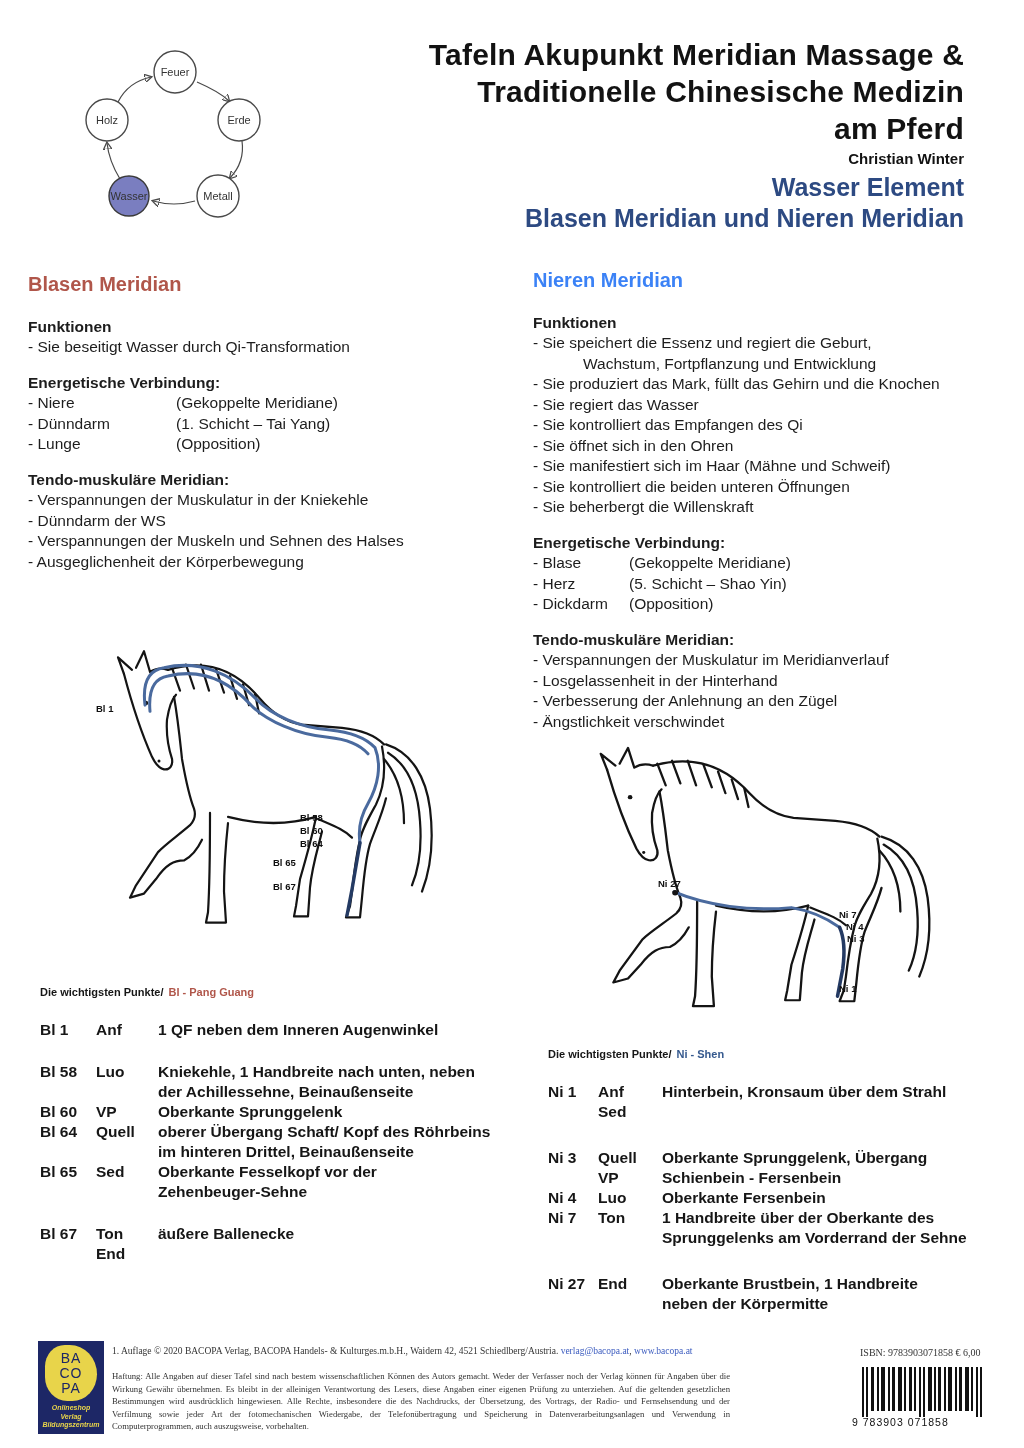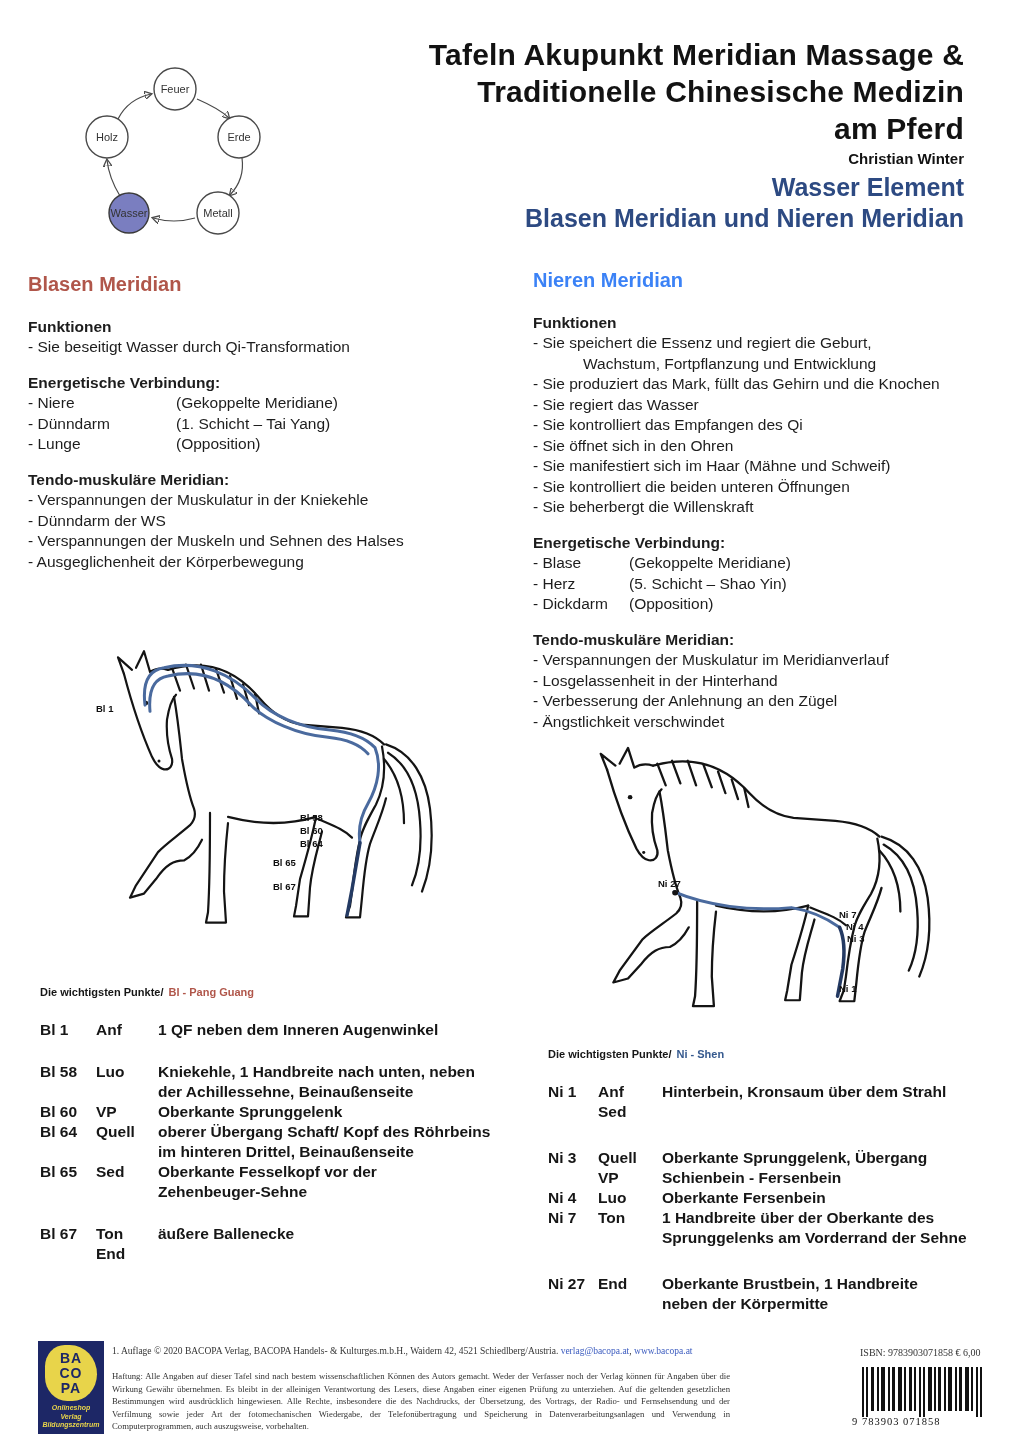--- a/index.html
+++ b/index.html
@@ -7,21 +7,21 @@
        font-family:"Liberation Sans",sans-serif;color:#1d1d1d}
   .abs{position:absolute}
 
   
   .header{left:300px;top:36px;width:664px;text-align:right}
   .title{font-size:30px;line-height:37px;font-weight:bold;color:#121212;letter-spacing:.2px}
   .author{font-size:15px;font-weight:bold;margin-top:3px;color:#121212}
   .sub{font-size:25px;line-height:31px;font-weight:bold;color:#2d4a82;margin-top:5px}
 
   
-  .cycle{left:58px;top:47px;width:262px;height:212px}
+  .cycle{left:58px;top:30px;width:262px;height:212px}
   .cycle text{font-size:11px;fill:#333}
   .cycle circle{fill:#fff;stroke:#4a4a4a;stroke-width:1.4}
   .cycle circle.hl{fill:#7a7ec0;stroke:#3a3a3a}
   .cycle path{fill:none;stroke:#4a4a4a;stroke-width:1.2}
 
   
   .col{font-size:15.5px;line-height:20.5px;color:#1d1d1d}
   .col h2{font-size:20px;margin:0 0 22px;font-weight:bold}
   .left-col{left:28px;top:274px;width:492px}
   .left-col h2{color:#b0564a}
@@ -50,31 +50,31 @@
   .right-points{left:548px;top:1044px;width:470px}
   .prow{display:grid;grid-template-columns:56px 62px 1fr}
   .right-points .prow{grid-template-columns:50px 64px 1fr}
   .pre{white-space:pre-line}
   .mb22{margin-bottom:22px}.mt22{margin-top:22px}.mb26{margin-bottom:26px}.mt26{margin-top:26px}
 
   
   .logo{left:38px;top:1341px;width:66px;height:93px;background:#1d2766;text-align:center}
   .logo-blob{margin:4px auto 0;width:52px;height:56px;background:#e8d44a;border-radius:40% 55% 50% 45%;
              display:flex;flex-direction:column;justify-content:center}
-  .logo-blob div{font-size:14px;line-height:15px;font-weight:bold;color:#1d2766;letter-spacing:1px}
+  .logo-blob div{font-size:14px;line-height:15px;font-weight:normal;color:#1d2766;letter-spacing:1px}
   .logo-sub{margin-top:3px}
   .logo-sub div{font-size:7px;line-height:8.5px;font-style:italic;font-weight:bold;color:#e8d44a}
   .fline1{left:112px;top:1346px;width:780px;font-family:"Liberation Serif",serif;font-size:9.5px;color:#333}
   .fline1 a{color:#3b5bbf;text-decoration:none}
   .haftung{left:112px;top:1370px;width:618px;font-family:"Liberation Serif",serif;
            font-size:8.7px;line-height:12.6px;color:#333;text-align:justify}
   .isbn{left:860px;top:1347px;font-family:Liberation Serif, serif;font-size:10px;color:#333;white-space:nowrap}
   .barcode{left:852px;top:1367px;width:140px}
   .barcode svg{display:block}
-  .bdigits{font-family:Liberation Serif, serif;font-size:10.5px;color:#111;letter-spacing:1px;margin-top:-1px}
+  .bdigits{font-family:Liberation Sans, sans-serif;font-size:10.5px;color:#111;letter-spacing:1px;margin-top:-1px}
 </style>
 </head>
 <body>
 
 <div class="abs cycle">
   <svg viewBox="0 0 262 212" width="262" height="212">
     <defs>
       <marker id="arr" viewBox="0 0 8 8" refX="6" refY="4" markerWidth="7" markerHeight="7" orient="auto">
         <path d="M0,0 L7,4 L0,8 z" fill="#4a4a4a" stroke="none"></path>
       </marker>

